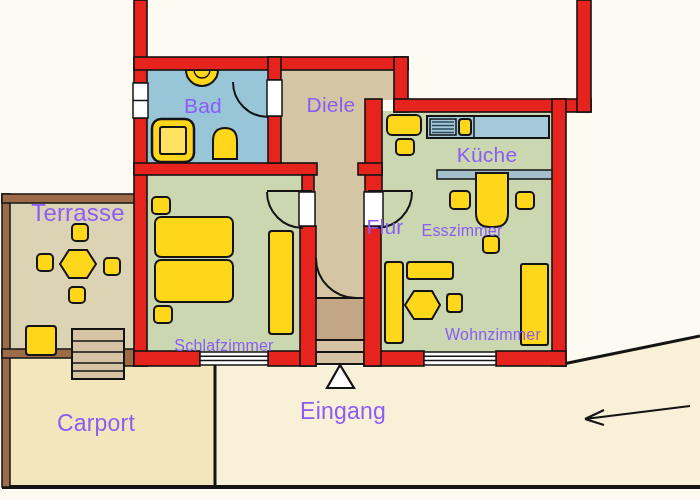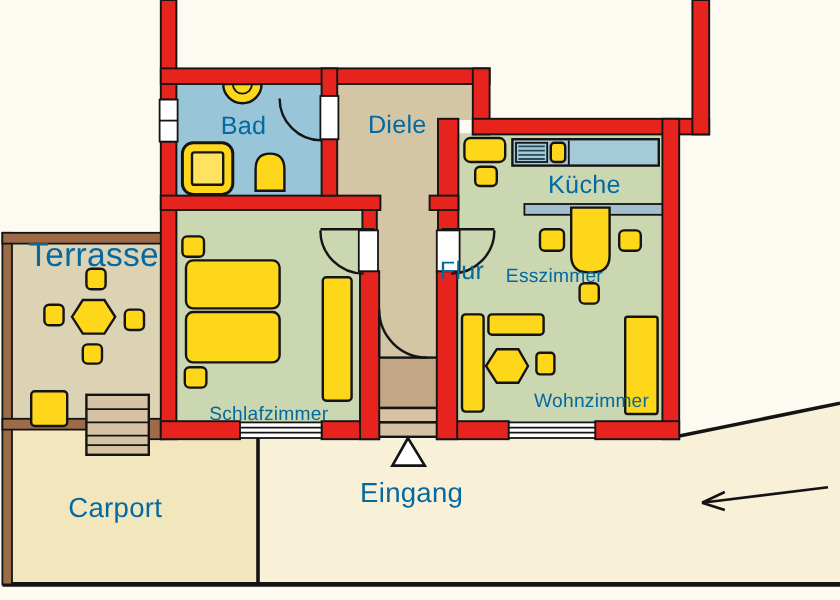--- a/index.html
+++ b/index.html
@@ -1,19 +1,19 @@
 <!DOCTYPE html>
 <html style="--paper: #fdfbf1; --wall-red: #e6241d; --bath-blue: #98c6d8; --room-green: #cbd7b0; --hall-tan: #d4c6a4; --landing-brown: #c3a685; --steps-tan: #d6c3a4; --terrace-tan: #dcd2b4; --terrace-brown: #9e6b49; --carport-beige: #f2e6bc; --driveway-beige: #f9f0d8; --furniture-yellow: #ffd71a; --furniture-yellow-light: #ffe260; --counter-blue: #a4c9d9; --bar-blue: #a3bfcb; --stove-lines: #2c4a58; --outline-black: #141414;"><head>
 <meta charset="utf-8">
 <style>
   html,body{margin:0;padding:0;background:#fdfbf1;}
   .stage{position:relative;width:700px;height:500px;overflow:hidden;
          font-family:"Liberation Sans",sans-serif;background:#fdfbf1;}
   .stage svg{position:absolute;left:0;top:0;}
-  .lbl{position:absolute;transform:translate(-50%,-50%);color:#0369a1;
+  .lbl{position:absolute;transform:translate(-50%,-50%);color:#8b5cf6;
        white-space:nowrap;line-height:1;letter-spacing:.2px;}
 </style>
 </head>
 <body>
 
 <div class="stage">
 
   <svg width="700" height="500" viewBox="0 0 700 500">
 
     <rect x="0" y="0" width="700" height="500" fill="var(--paper)"></rect>
@@ -127,16 +127,16 @@
     <path d="M690 406 L585 419 M585 419 L604 410 M585 419 L604 425" fill="none" stroke="var(--outline-black)" stroke-width="2.2"></path>
   </svg>
 
   <div class="lbl" style="left:203px;top:105px;font-size:21px;">Bad</div>
   <div class="lbl" style="left:331px;top:104px;font-size:21px;">Diele</div>
   <div class="lbl" style="left:487px;top:154px;font-size:21px;">Küche</div>
   <div class="lbl" style="left:344px;top:226px;font-size:21px;margin-left:41px;">Flur</div>
   <div class="lbl" style="left:442px;top:231px;font-size:16px;padding-left:40px;">Esszimmer</div>
   <div class="lbl" style="left:224px;top:346px;font-size:16px;text-align:center;">Schlafzimmer</div>
   <div class="lbl" style="left:463px;top:335px;font-size:16px;margin-left:30px;">Wohnzimmer</div>
-  <div class="lbl" style="left:78px;top:213px;font-size:28px;">Terrasse</div>
+  <div class="lbl" style="left:78px;top:213px;font-size:24px;">Terrasse</div>
   <div class="lbl" style="left:96px;top:423px;font-size:23px;">Carport</div>
   <div class="lbl" style="left:343px;top:411px;font-size:23px;">Eingang</div>
 </div>
 
 </body></html>

